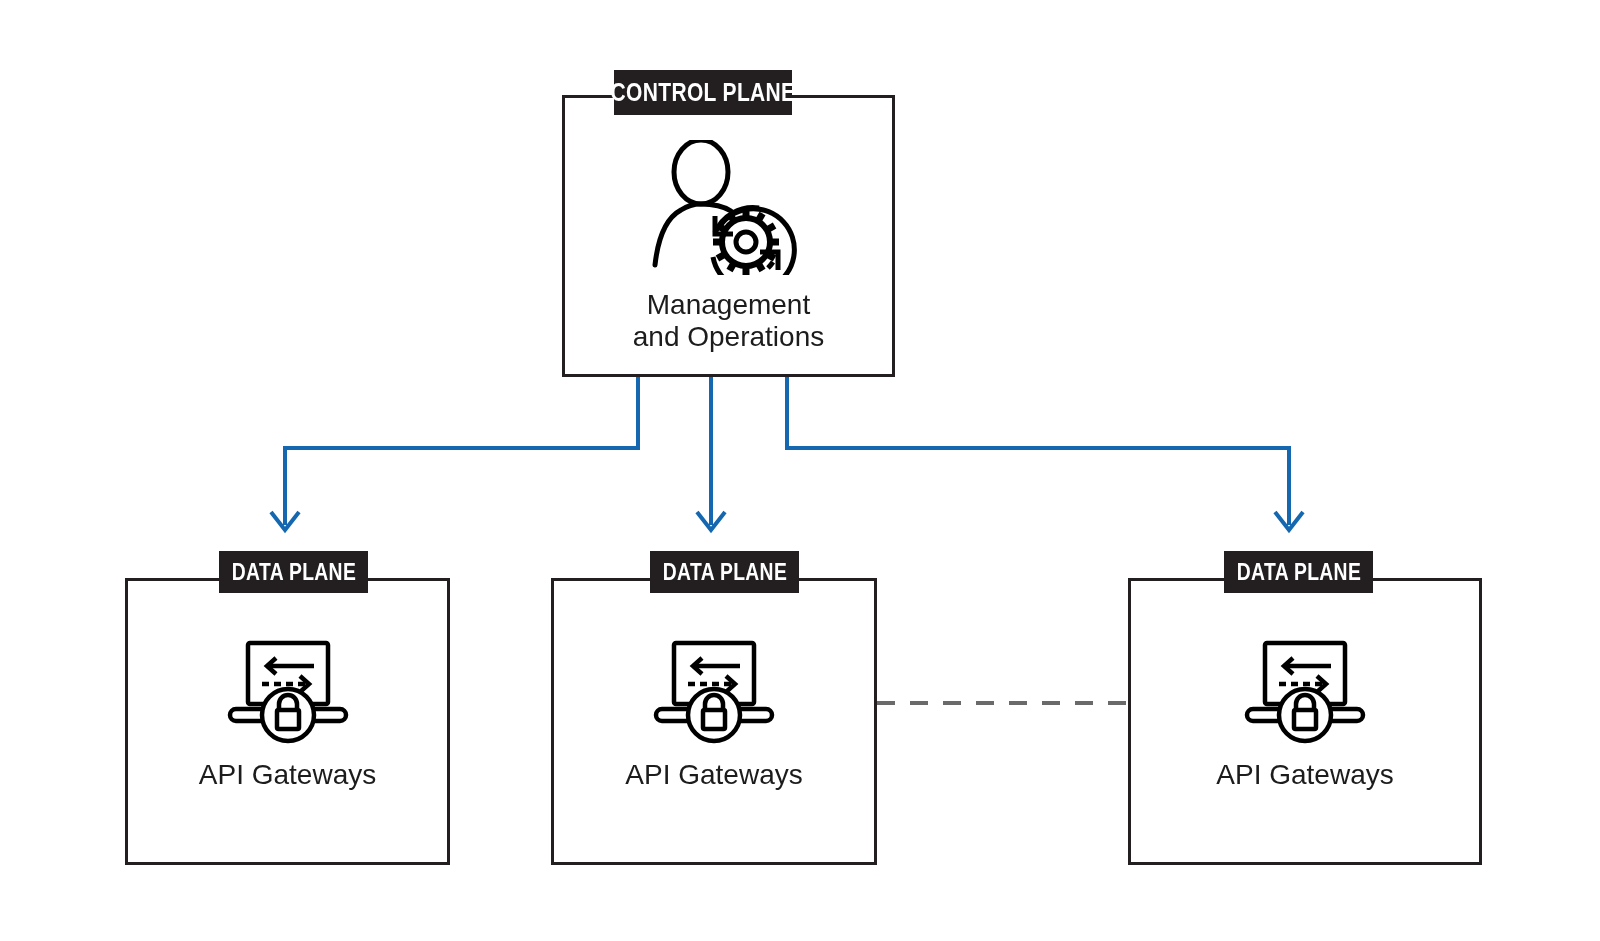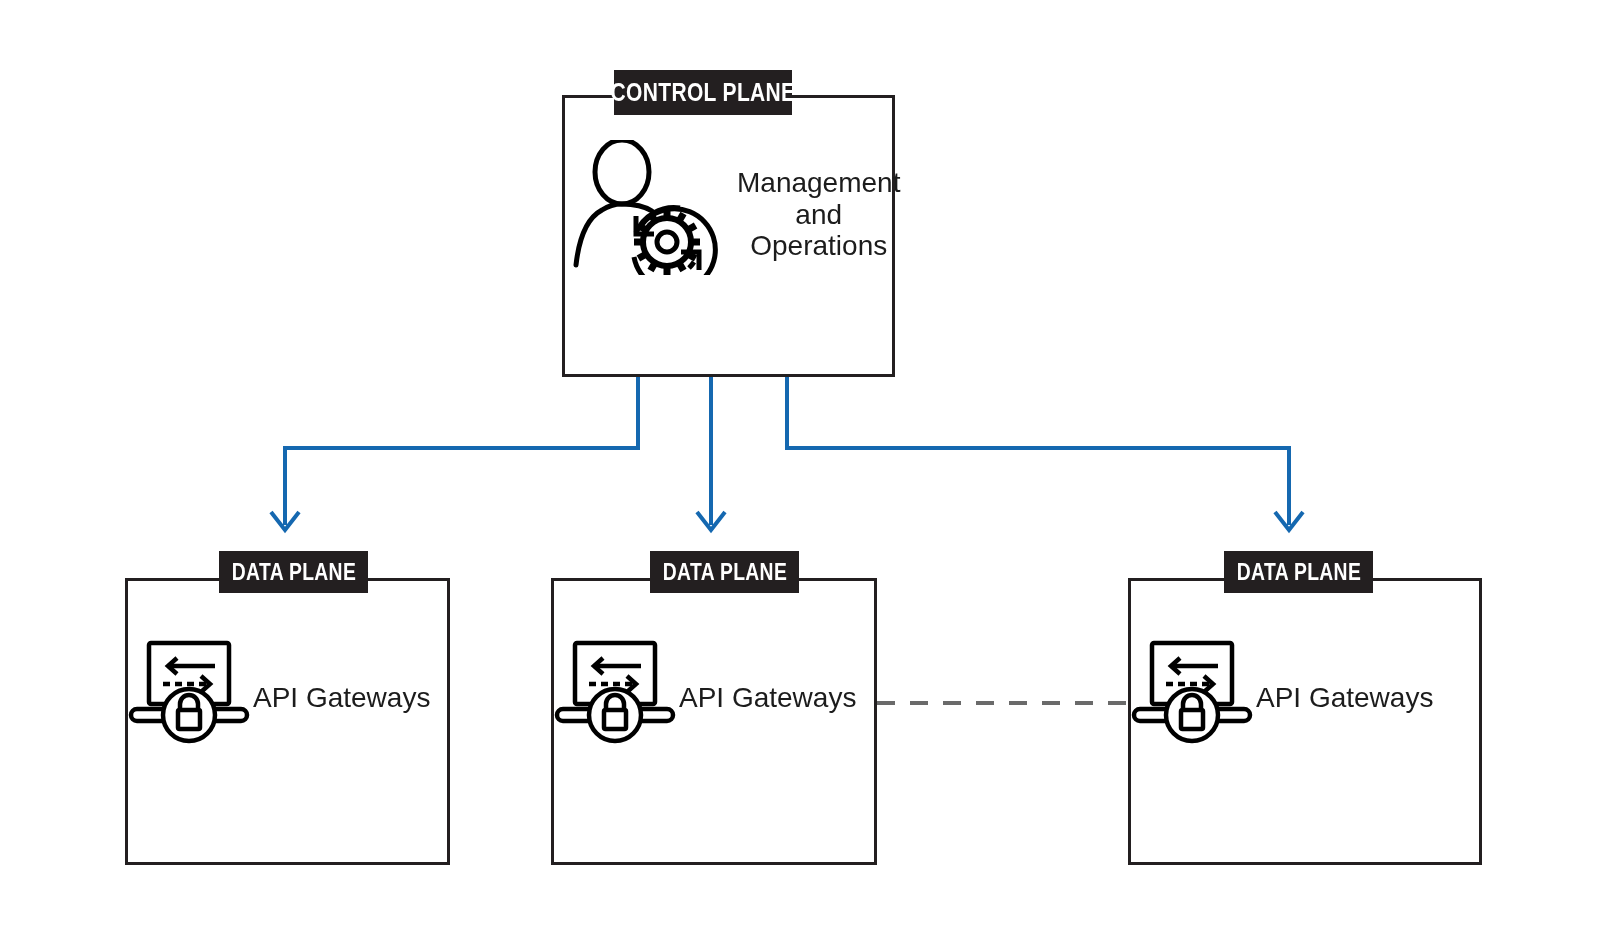--- a/index.html
+++ b/index.html
@@ -60,20 +60,21 @@
   }
   .chip-inner {
     transform: scaleX(0.84);
     display: inline-block;
   }
 
   
   .node-content {
     position: absolute;
     display: flex;
+    flex-direction: column;
     align-items: center;
     z-index: 3;
   }
   .node-caption {
     margin-top: 14px;
     font-size: 28px;
     line-height: 1.13;
     color: #1c1c1c;
     text-align: center;
     font-weight: 400;

